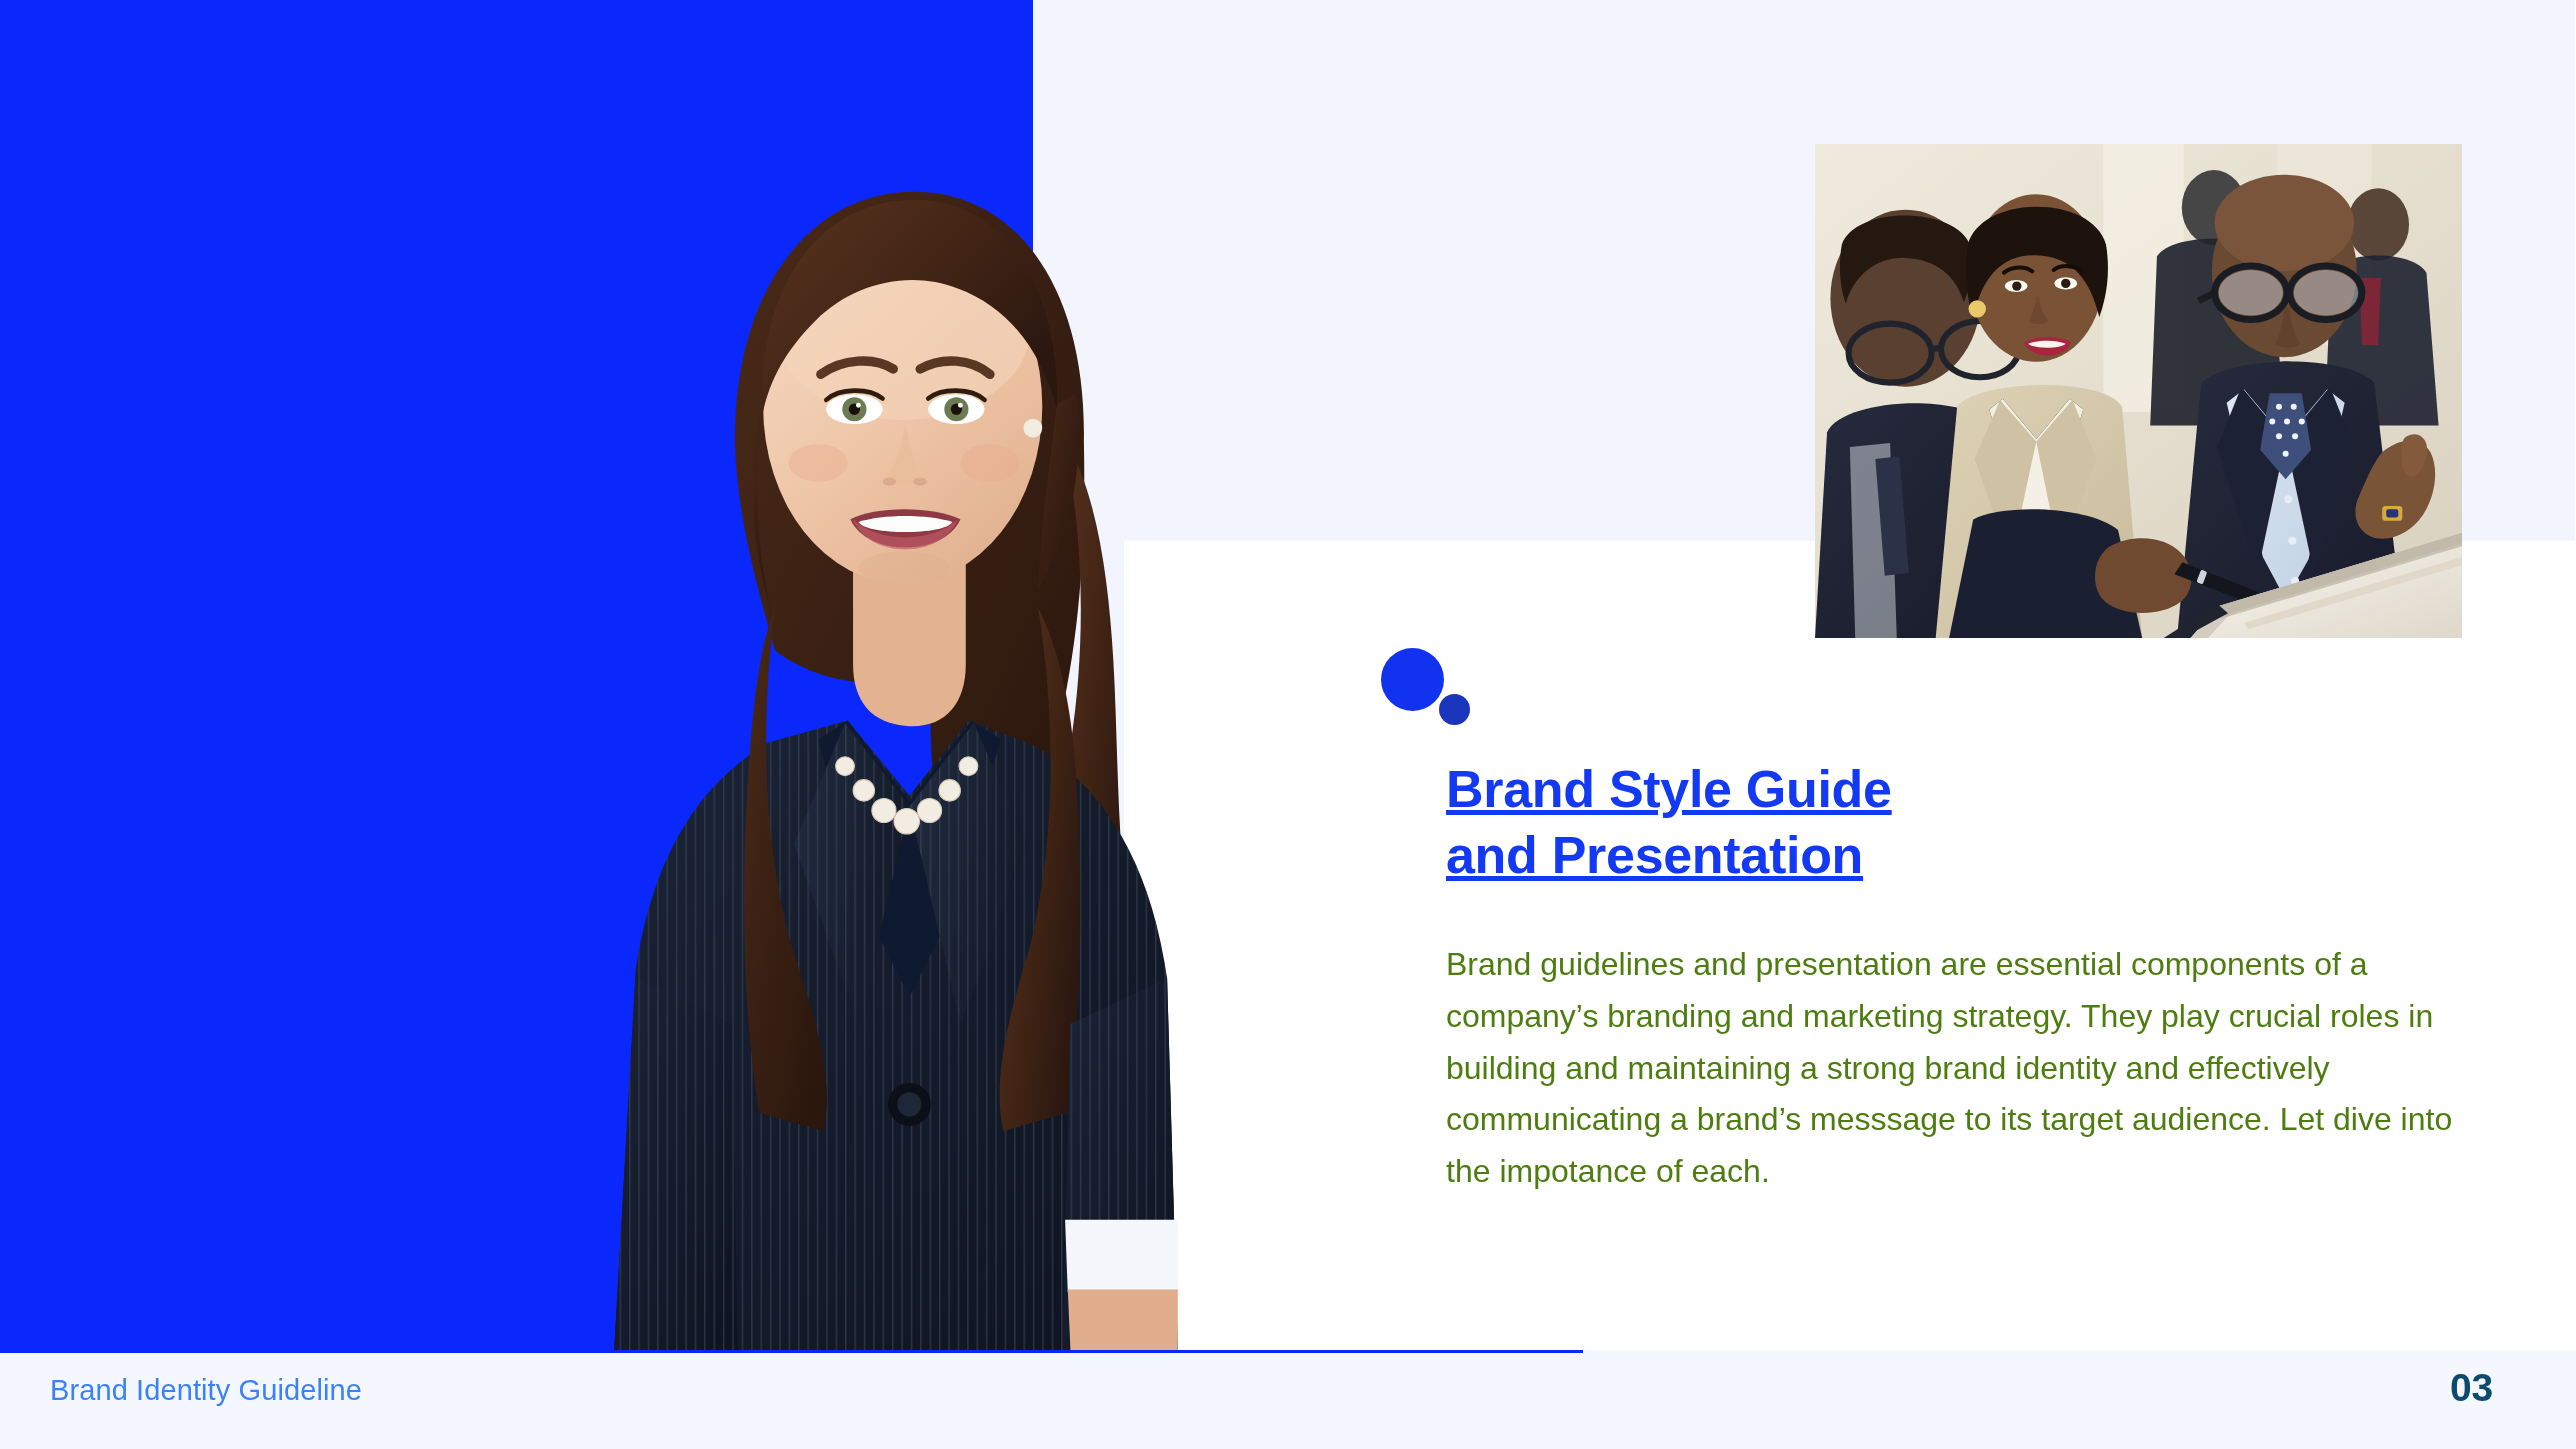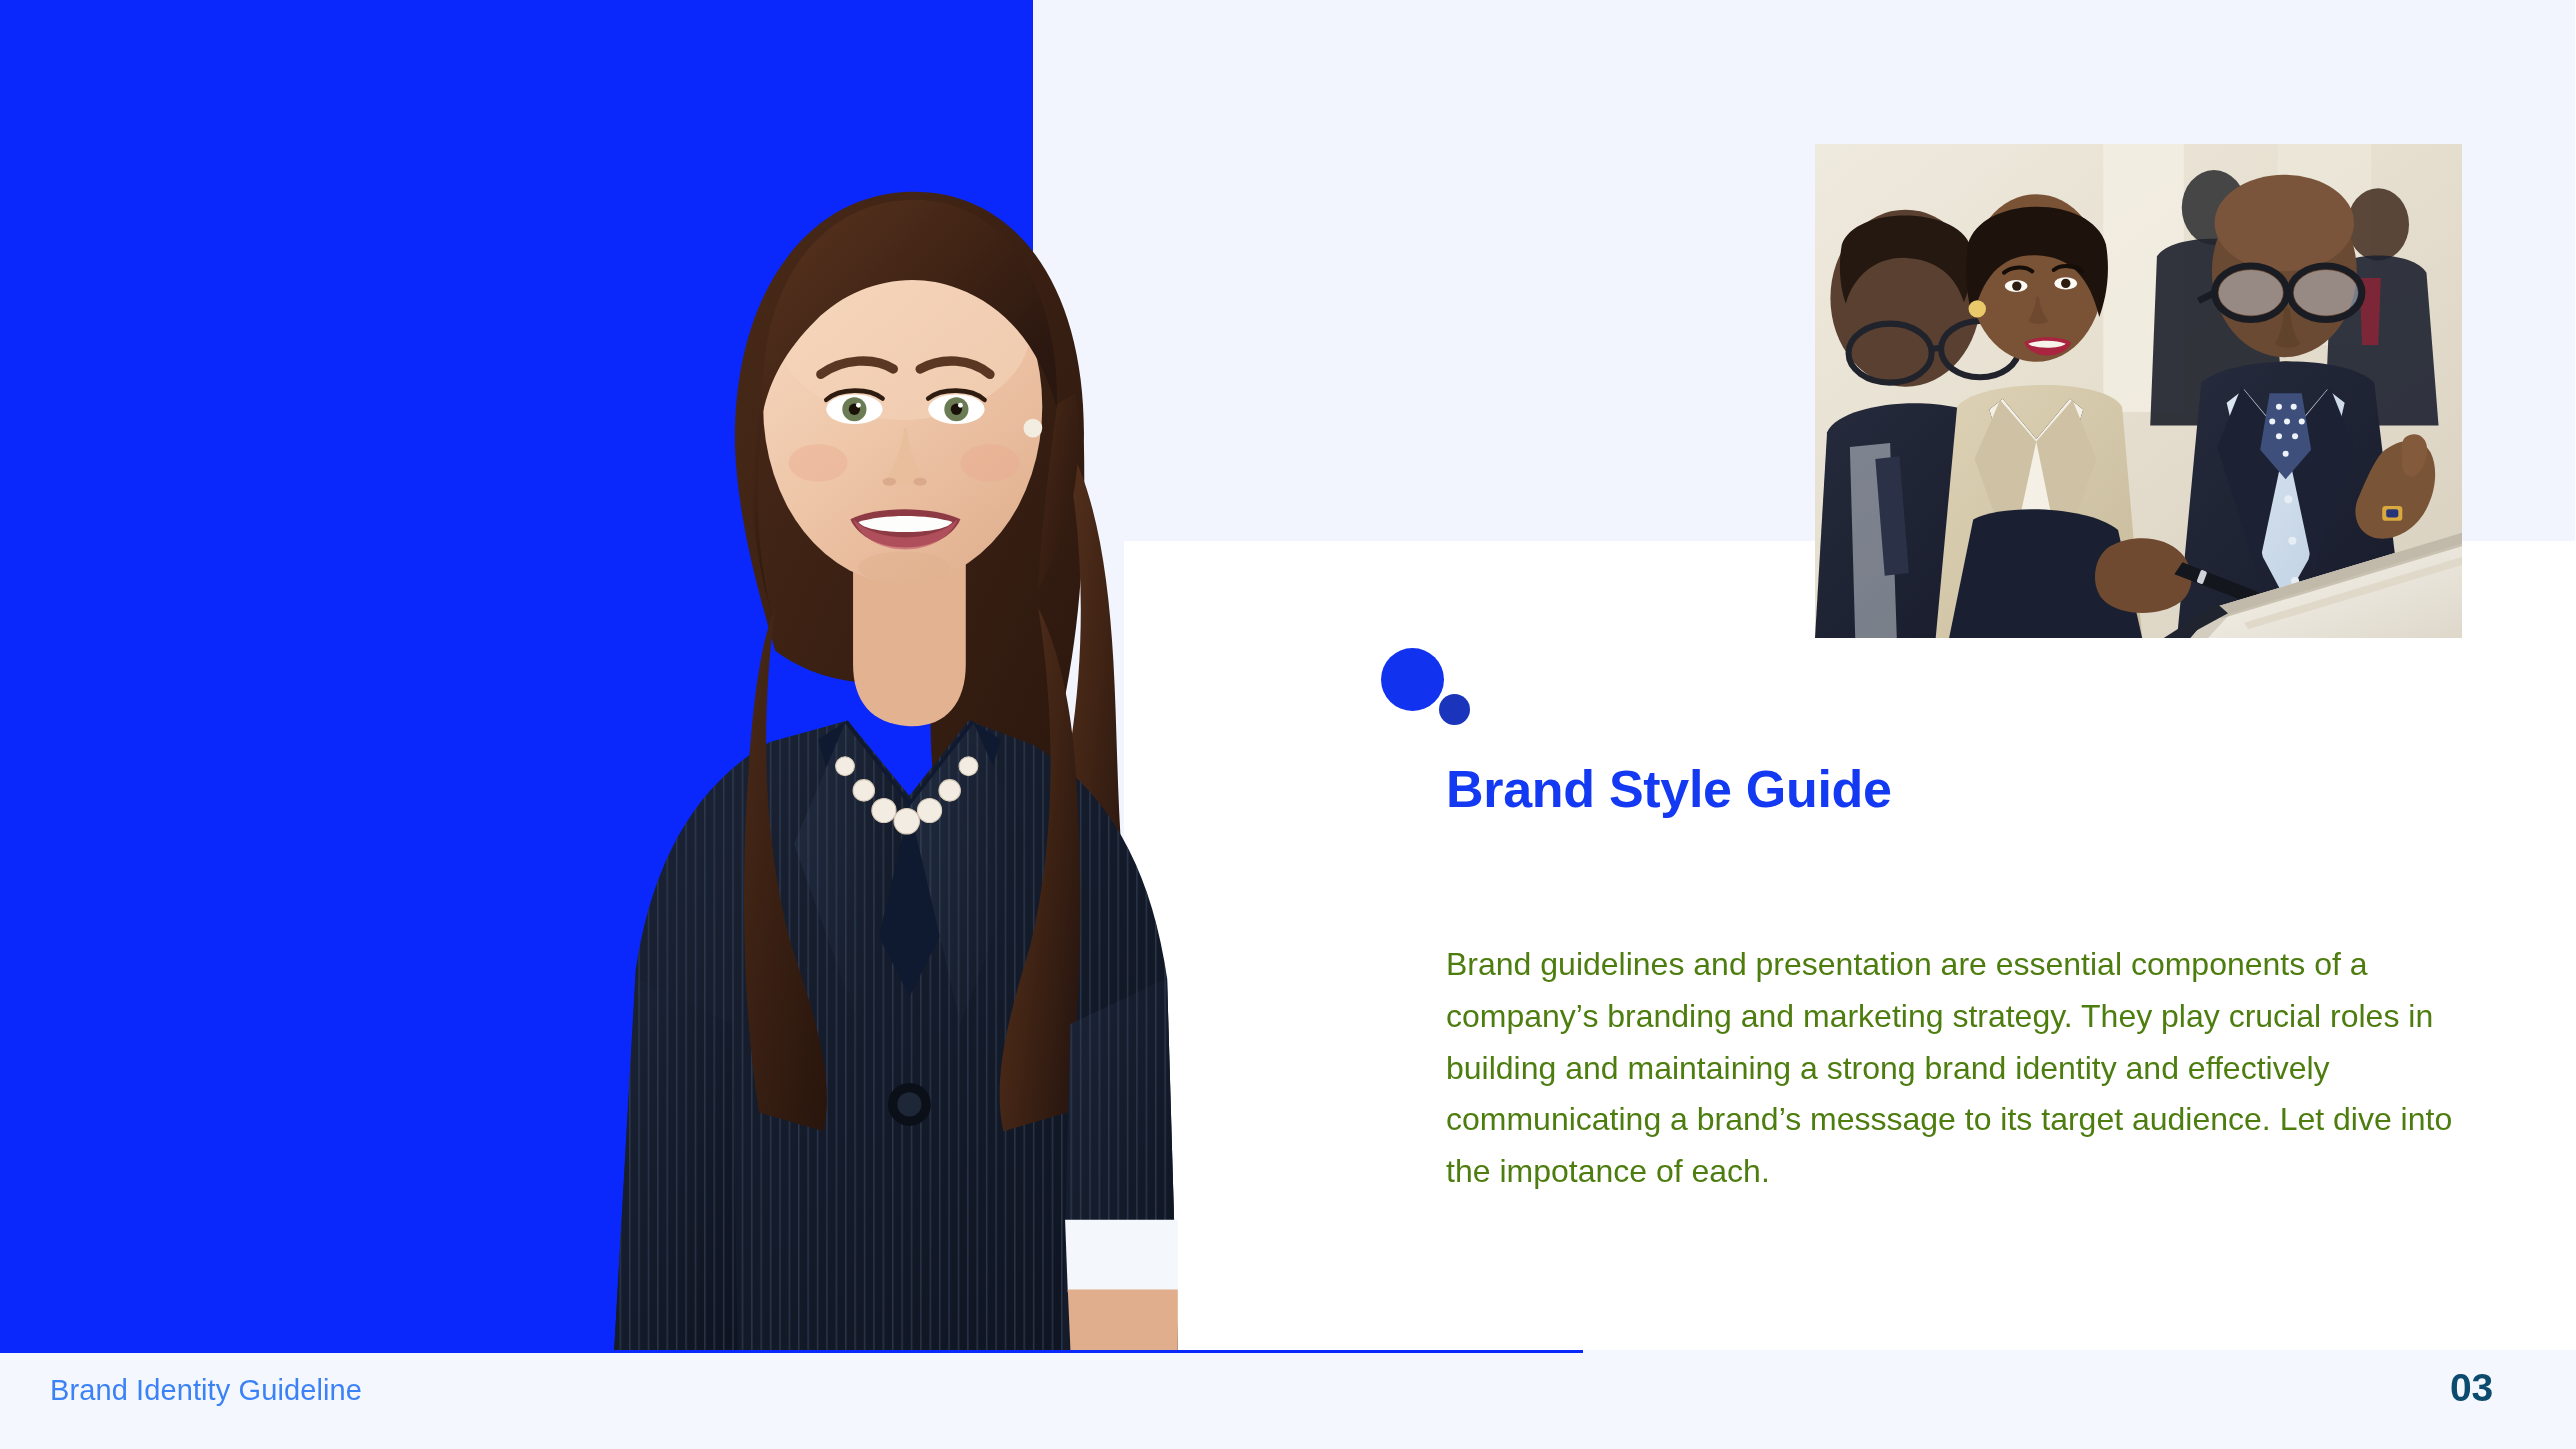--- a/index.html
+++ b/index.html
@@ -145,20 +145,21 @@
   .headline {
     position: absolute;
     left: 1446px;
     top: 757px;
     width: 1006px;
     font-size: 52px;
     font-weight: 700;
     line-height: 1.26;
     color: #1339f2;
     letter-spacing: -0.3px;
+    text-decoration: underline;
   }
   .headline .line { display: block; }
   .bodytext {
     position: absolute;
     left: 1446px;
     top: 939px;
     width: 1033px;
     font-size: 32px;
     line-height: 1.62;
     color: #4d7c0f;
@@ -442,20 +443,21 @@
 
       <rect width="965" height="737" fill="none"></rect>
     </svg>
   </div>
 
   <div class="dot-lg"></div>
   <div class="dot-sm"></div>
 
   <div class="headline">
     <span class="line">Brand Style Guide</span>
+    <span class="line">and Presentation</span>
   </div>
 
   <div class="bodytext">Brand guidelines and presentation are essential components of a company’s branding and marketing strategy. They play crucial roles in building and maintaining a strong brand identity and effectively communicating a brand’s messsage to its target audience. Let dive into the impotance of each.</div>
 
   <div class="footer-band"></div>
   <div class="footer-rule"></div>
   <div class="footer-left">Brand Identity Guideline</div>
   <div class="footer-page">03</div>
 
 </div>

